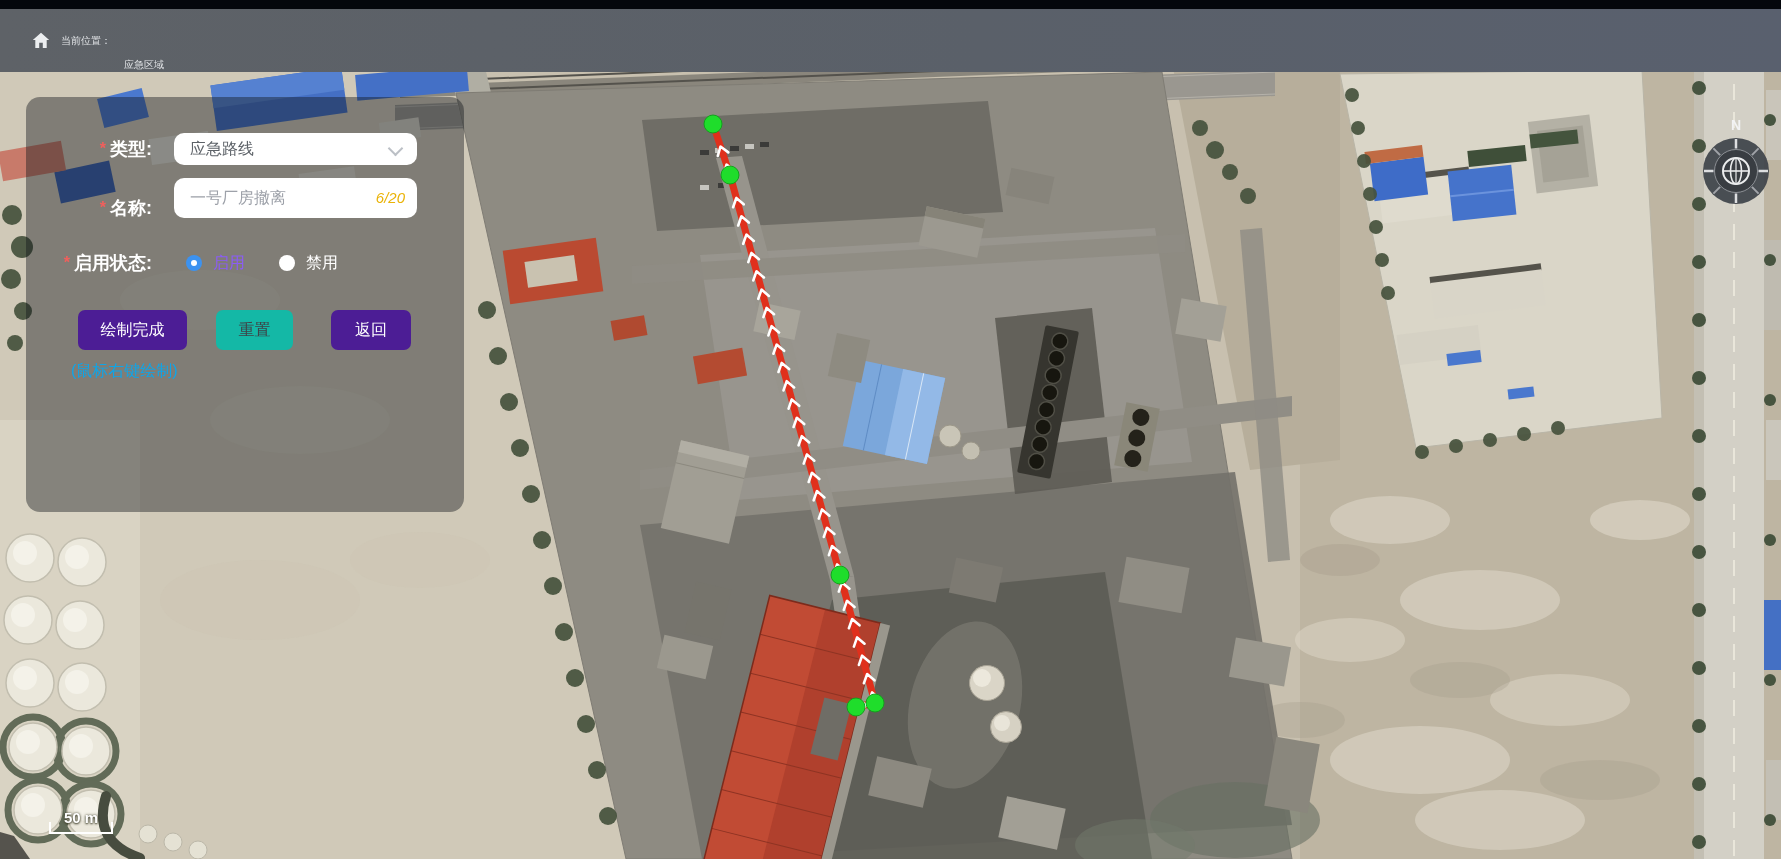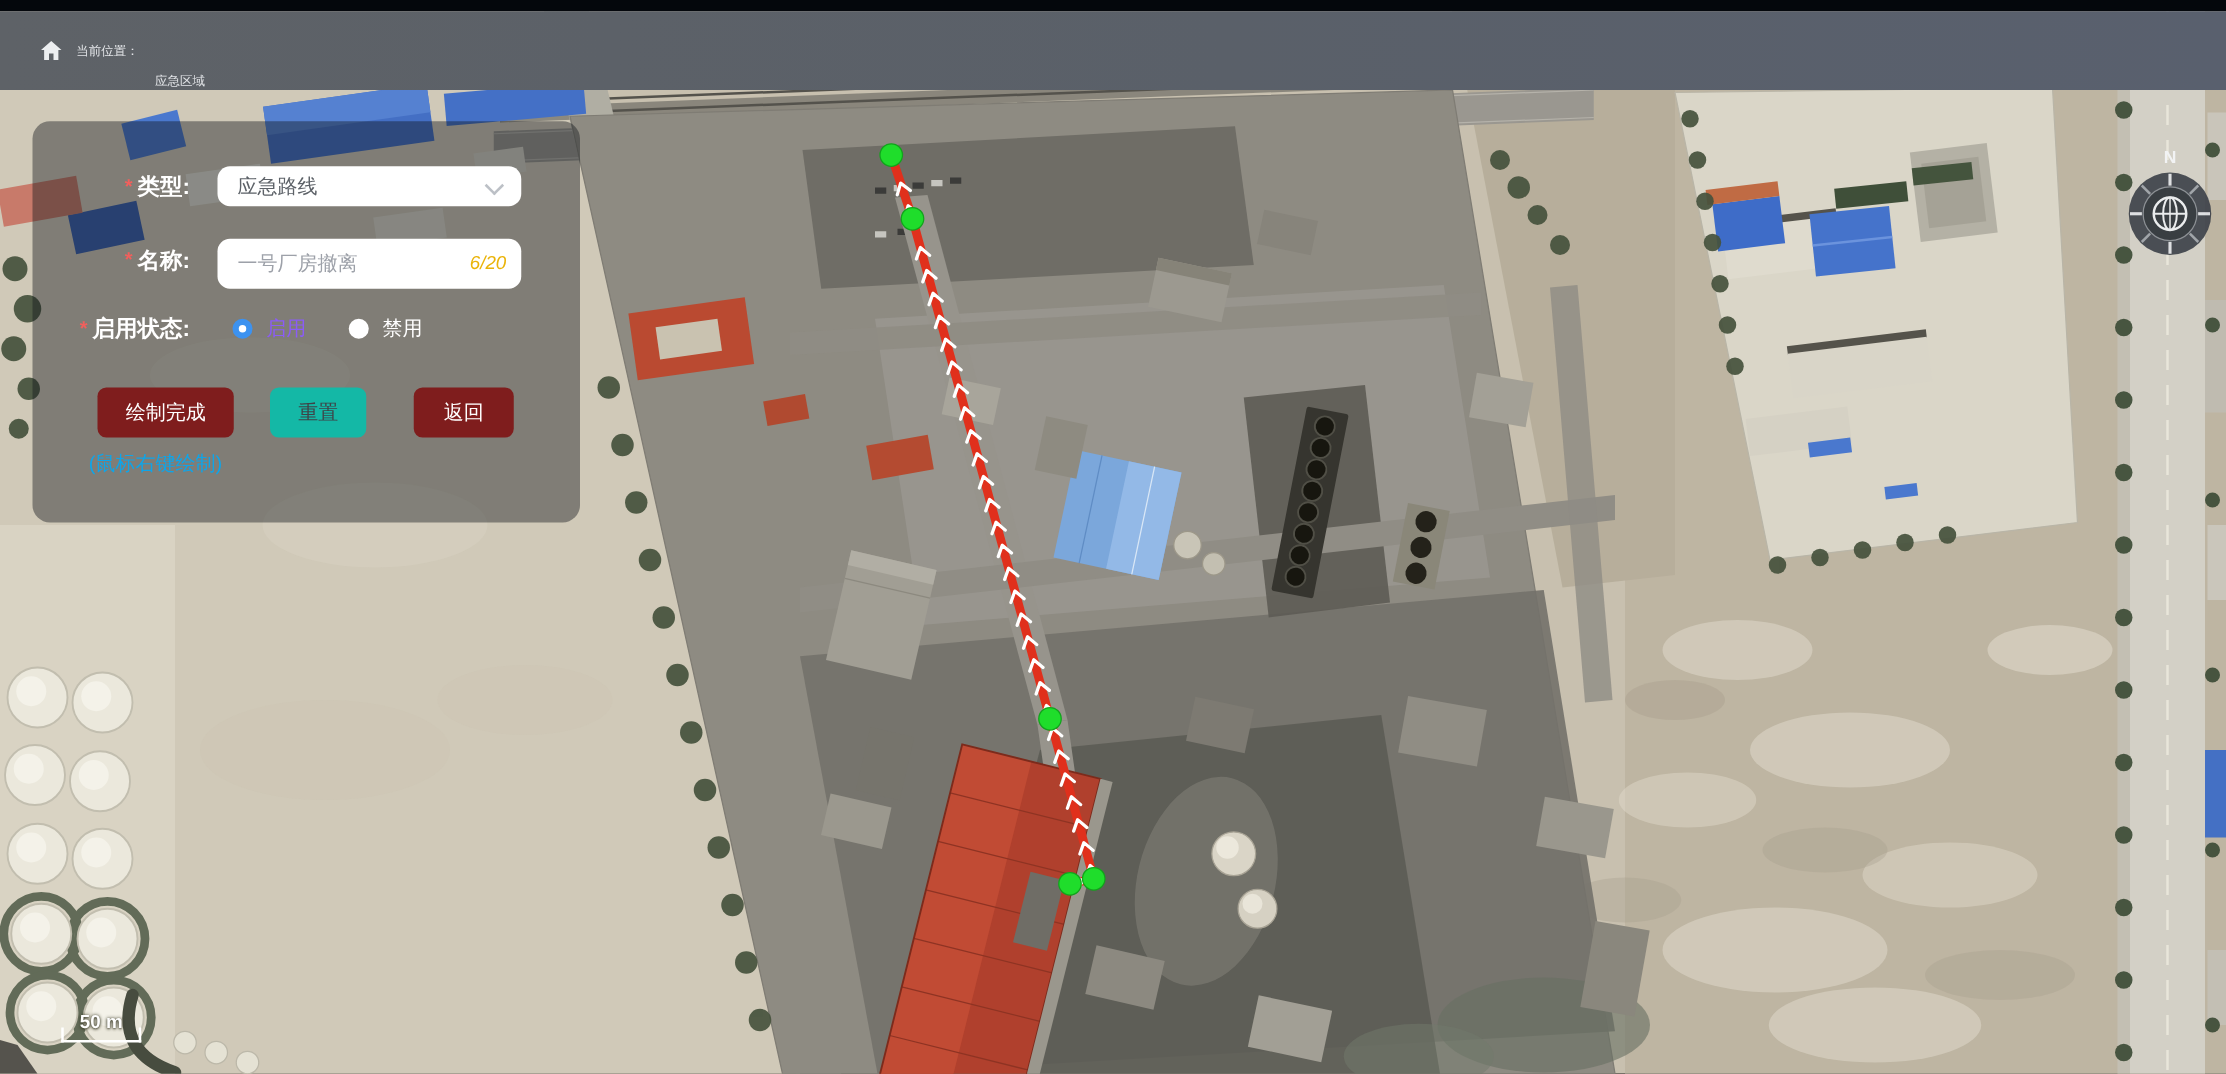--- a/index.html
+++ b/index.html
@@ -14,49 +14,49 @@
   .blackbar{position:absolute;left:0;top:0;width:100%;height:9px;background:#04070c;}
   .topbar{position:absolute;left:0;top:9px;width:100%;height:63px;
           background:linear-gradient(90deg,#5e6267 0%,#5a6069 55%,#59606e 100%);
           display:flex;align-items:center;box-sizing:border-box;padding-left:32px;
           color:#e3e5e8;font-size:10px;}
   .home-ic{width:18px;height:17px;margin-right:11px;flex:0 0 auto;}
   .crumb-label{color:#e3e5e8;}
   .crumb-value{margin-left:13px;color:#e3e5e8;margin-top:48px;}
 
   
-  .panel{position:absolute;left:26px;top:97px;width:438px;height:321px;
+  .panel{position:absolute;left:26px;top:97px;width:438px;height:415px;
          background:rgba(17,21,27,0.42);border-radius:14px;}
   .panel .lbl{position:absolute;left:0;width:126px;text-align:right;color:#ffffff;
               font-weight:bold;font-size:18px;white-space:nowrap;}
   .req{color:#f15f5c;font-weight:bold;font-size:16px;margin-right:4px;vertical-align:1px;}
   .select{position:absolute;left:148px;top:36px;width:243px;height:32px;background:#fff;
           border-radius:10px;display:flex;align-items:center;box-sizing:border-box;
           padding:0 34px 0 16px;cursor:pointer;}
   .select-value{color:#5d6268;font-size:16px;flex:1;white-space:nowrap;overflow:hidden;}
   .chev{position:absolute;right:16px;top:10px;width:9px;height:9px;
         border-right:2px solid #bcc0c6;border-bottom:2px solid #bcc0c6;
         transform:rotate(45deg);}
-  .txt-wrap{position:absolute;left:148px;top:94px;width:243px;height:40px;}
+  .txt-wrap{position:absolute;left:148px;top:81px;width:243px;height:40px;}
   .txt{width:100%;height:100%;box-sizing:border-box;border:none;outline:none;
        background:#fff;border-radius:10px;padding:0 52px 0 16px;font-size:16px;
        color:#9da1a9;font-family:inherit;}
   .counter{position:absolute;right:12px;top:0;line-height:40px;font-size:15px;color:#eab308;font-style:italic;}
   .radio-row{position:absolute;left:160px;top:157px;height:18px;display:flex;align-items:center;}
   .radio{width:16px;height:16px;border-radius:50%;position:relative;display:inline-block;cursor:pointer;flex:0 0 auto;}
   .radio.on{background:#3c92f0;}
   .radio.on::after{content:'';position:absolute;left:5px;top:5px;width:6px;height:6px;background:#fff;border-radius:50%;}
   .radio.off{background:#ffffff;}
   .radio-label{font-size:16px;margin-left:11px;white-space:nowrap;}
   .radio-label.active{color:#8b5cf6;}
   .radio-label.plain{color:#ffffff;}
   .radio-gap{width:34px;flex:0 0 auto;}
   .btn{position:absolute;top:213px;height:40px;border:none;border-radius:7px;
        font-size:16px;font-family:inherit;cursor:pointer;white-space:nowrap;}
-  .btn-primary{background:#7f1d1d;color:#ffffff;}
+  .btn-primary{background:#4c1d95;color:#ffffff;}
   .btn-plain{background:#14b8a6;color:#3f4347;}
   .btn-finish{left:52px;width:109px;}
   .btn-reset{left:190px;width:77px;}
   .btn-back{left:305px;width:80px;font-family:Liberation Serif, serif;}
   .hint{position:absolute;left:45px;top:264px;color:#0ea5e9;font-size:16px;}
 
   
   .scalebar{position:absolute;left:49px;top:810px;width:64px;}
   .scale-text{position:relative;z-index:2;text-align:center;font-weight:bold;font-size:15px;
               color:#ffffff;line-height:16px;text-shadow:0 0 3px rgba(60,60,40,.95),0 1px 2px rgba(60,60,40,.9);}

